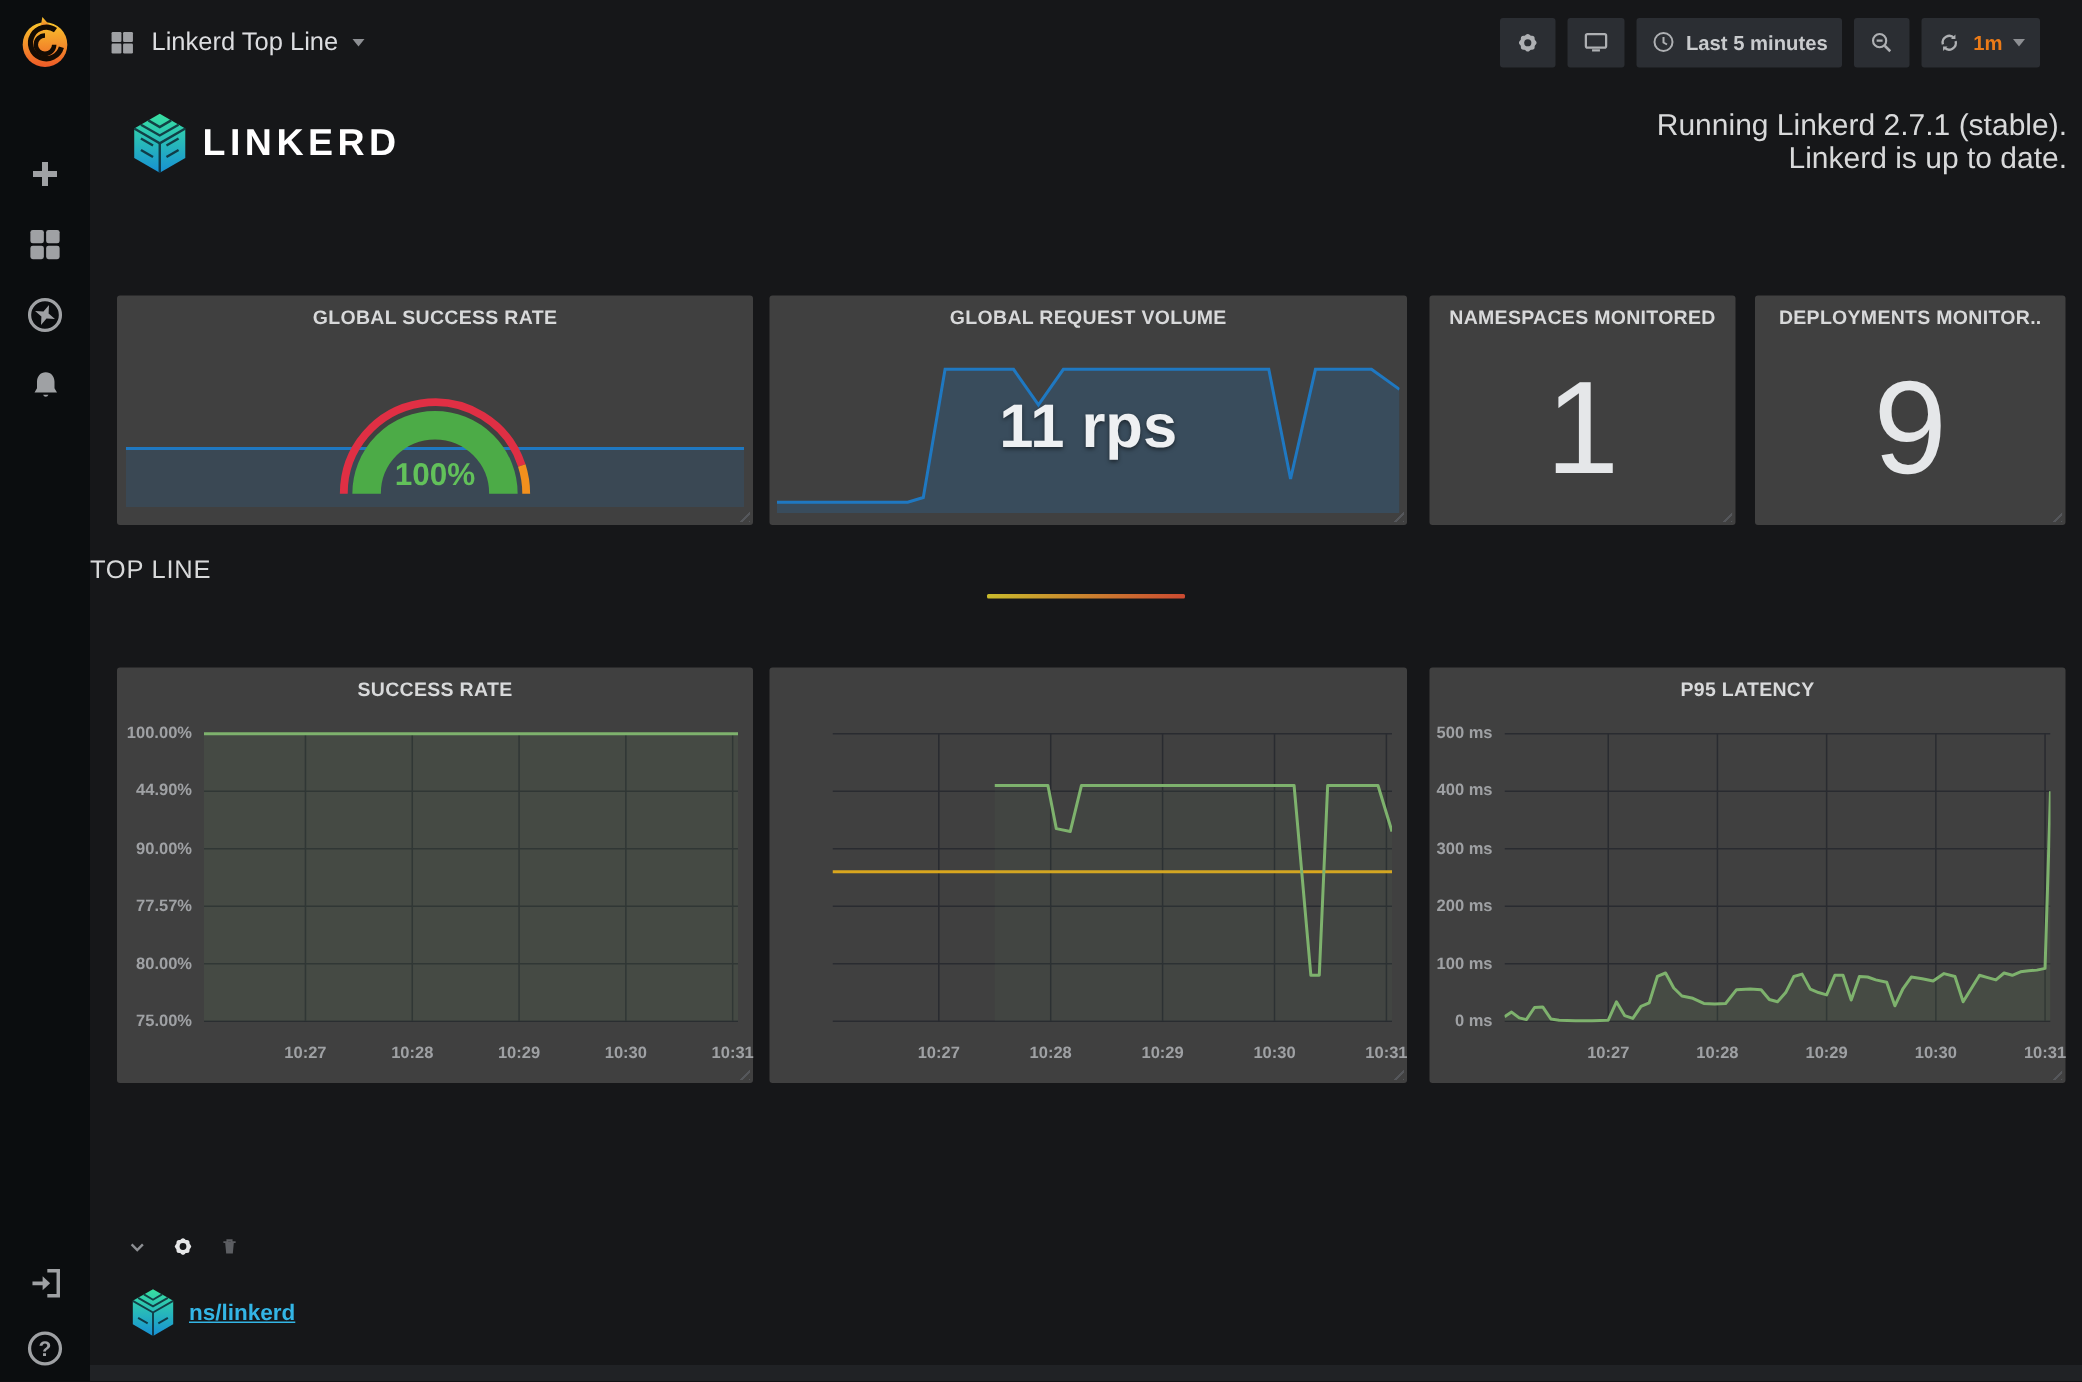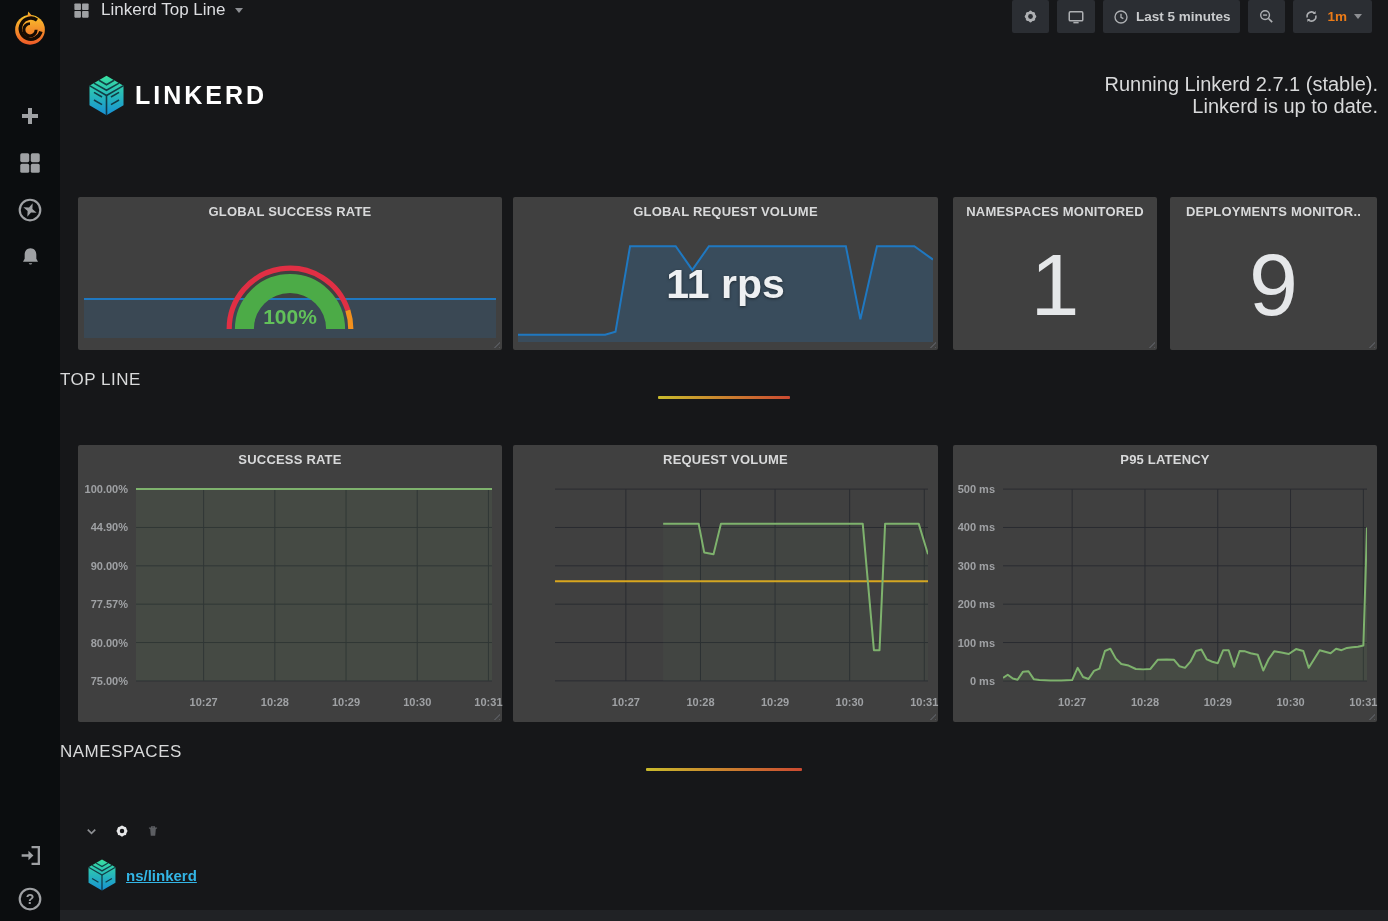--- a/index.html
+++ b/index.html
@@ -9,21 +9,21 @@
 
   
   .sidebar{position:absolute;left:0;top:0;width:60px;height:100%;background:#0b0d0f;z-index:5}
   .grafana-logo{position:absolute;top:7px;left:9px;width:42px;height:42px;cursor:pointer}
   .side-icons{position:absolute;top:102px;left:0;width:60px;display:flex;flex-direction:column;align-items:center;gap:19px}
   .side-bottom{position:absolute;bottom:8px;left:0;width:60px;display:flex;flex-direction:column;align-items:center;gap:16px}
   .sicon{width:28px;height:28px;display:flex;align-items:center;justify-content:center;cursor:pointer}
   .sicon svg{display:block}
 
   
-  .topnav{position:absolute;left:60px;top:0;right:4px;height:56px;display:flex;align-items:flex-start;padding:0 12px;background:#161719;z-index:4}
+  .topnav{position:absolute;left:60px;top:0;right:16px;height:56px;display:flex;align-items:center;padding:0 12px;background:#161719;z-index:4}
   .nav-title-group{display:flex;align-items:center;gap:10px;cursor:pointer}
   .nav-title{font-size:17px;color:#dcdde0;font-weight:400}
   .caret{width:0;height:0;border-left:4px solid transparent;border-right:4px solid transparent;border-top:5px solid #8d8f93}
   .nav-right{margin-left:auto;display:flex;align-items:center;gap:8px}
   .nav-btn{height:33px;background:#2b2e33;border-radius:2px;display:flex;align-items:center;gap:7px;padding:0 10px;color:#c9cbcd;font-size:13.5px;font-weight:700;cursor:pointer;border:none}
   .nav-btn svg{display:block}
   .refresh-label{color:#eb7b18;font-weight:700}
 
   
   .brand{position:absolute;left:85px;top:74px;display:flex;align-items:center;gap:7px}
@@ -302,21 +302,20 @@
         <div class="xtick" style="left: 19%;">10:27</div>
         <div class="xtick" style="left: 39%;">10:28</div>
         <div class="xtick" style="left: 59%;">10:29</div>
         <div class="xtick" style="left: 79%;">10:30</div>
         <div class="xtick" style="left: 99%;">10:31</div>
       </div>
     <div class="resize-handle"></div>
   </div>
 
   <div class="panel" id="reqvol-panel">
-    <div class="panel-title">REQUEST VOLUME</div>
     <div class="plot">
         <svg viewBox="0 0 1000 1000" preserveAspectRatio="none">
           <line x1="0" x2="1000" y1="30" y2="30" stroke="#292b30" stroke-width="1" vector-effect="non-scaling-stroke"></line>
           <line x1="0" x2="1000" y1="218" y2="218" stroke="#292b30" stroke-width="1" vector-effect="non-scaling-stroke"></line>
           <line x1="0" x2="1000" y1="406" y2="406" stroke="#292b30" stroke-width="1" vector-effect="non-scaling-stroke"></line>
           <line x1="0" x2="1000" y1="594" y2="594" stroke="#292b30" stroke-width="1" vector-effect="non-scaling-stroke"></line>
           <line x1="0" x2="1000" y1="782" y2="782" stroke="#292b30" stroke-width="1" vector-effect="non-scaling-stroke"></line>
           <line x1="0" x2="1000" y1="970" y2="970" stroke="#292b30" stroke-width="1" vector-effect="non-scaling-stroke"></line>
           <line x1="190" x2="190" y1="30" y2="970" stroke="#292b30" stroke-width="1" vector-effect="non-scaling-stroke"></line>
           <line x1="390" x2="390" y1="30" y2="970" stroke="#292b30" stroke-width="1" vector-effect="non-scaling-stroke"></line>
@@ -368,24 +367,20 @@
     <div class="xaxis">
         <div class="xtick" style="left: 19%;">10:27</div>
         <div class="xtick" style="left: 39%;">10:28</div>
         <div class="xtick" style="left: 59%;">10:29</div>
         <div class="xtick" style="left: 79%;">10:30</div>
         <div class="xtick" style="left: 99%;">10:31</div>
       </div>
     <div class="resize-handle"></div>
   </div>
 
-  <div class="row-header" id="namespaces-header">
-    <div class="rh-label">NAMESPACES</div>
-    <div class="row-underline"></div>
-  </div>
 
   <div class="row-controls">
     <div class="rc-icon">
       <svg viewBox="0 0 24 24" width="15" height="15">
           <path d="M6 9l6 6 6-6" stroke="#8d8f93" stroke-width="2.6" fill="none"></path>
         </svg>
     </div>
     <div class="rc-icon">
       <svg viewBox="0 0 24 24" width="16" height="16">
         <g fill="#e6e7e8">

